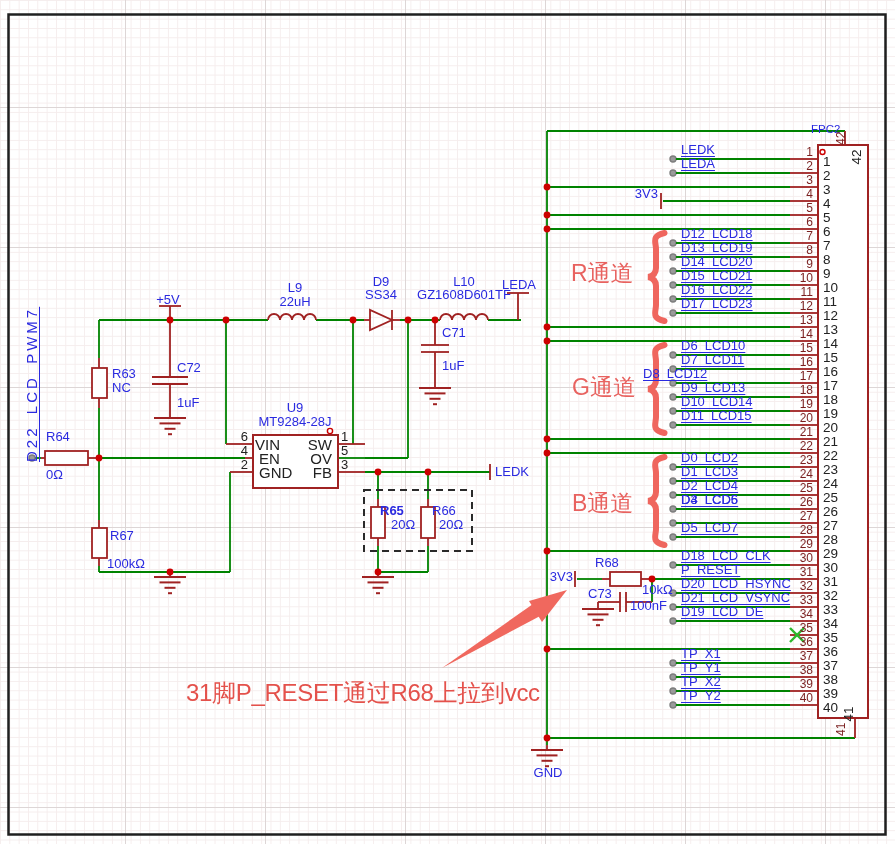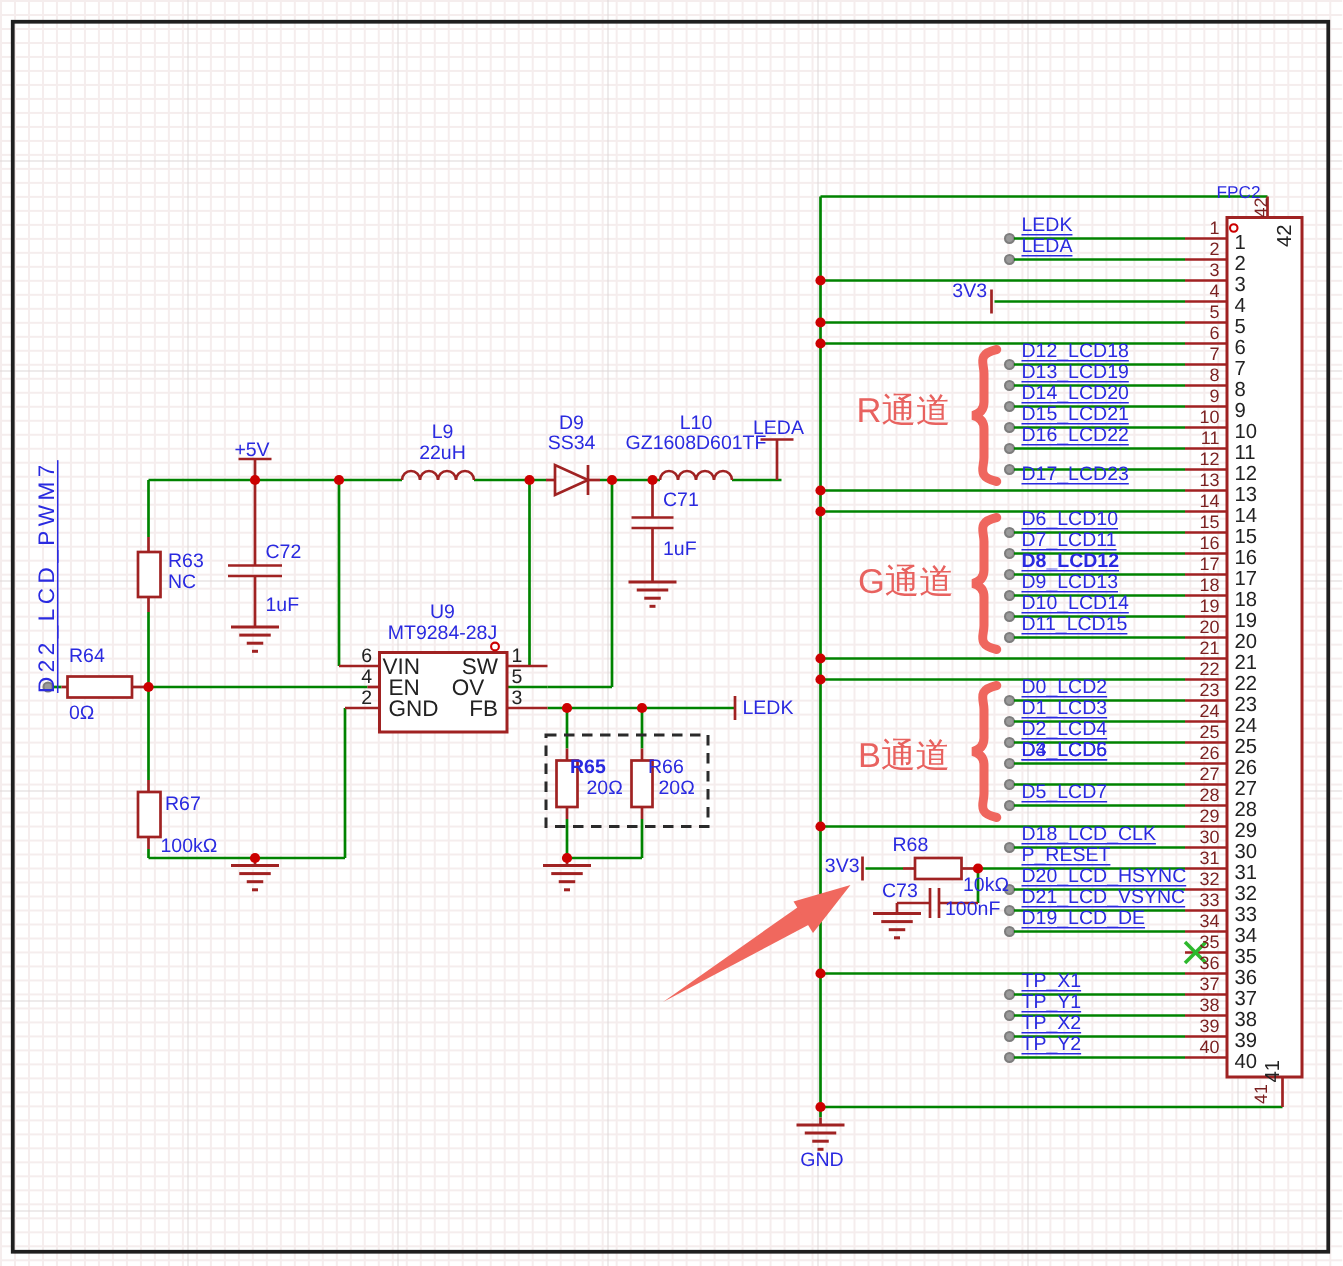--- a/index.html
+++ b/index.html
@@ -300,20 +300,21 @@
 
   <span class="t pn-rot" style="left:829px;top:132px;color:#7a1f1f;font-size:12px;">42</span>
   <span class="t pn-rot" style="left:845px;top:150px;color:#222;font-size:13.5px;">42</span>
   <span class="t pn-rot" style="left:837px;top:707px;color:#222;font-size:13.5px;">41</span>
   <span class="t pn-rot" style="left:829px;top:723px;color:#7a1f1f;font-size:12px;">41</span>
 
   <span class="t ch" style="left:571px;top:261px;">R通道</span>
   <span class="t ch" style="left:572px;top:375px;">G通道</span>
   <span class="t ch" style="left:572px;top:491px;">B通道</span>
 
+  <span class="t ann" style="left:186px;top:680px;">31脚P_RESET通过R68上拉到vcc</span>
 
   <span class="t net-flag c" style="left:145px;top:293px;width:46px;">+5V</span>
   <span class="t net-flag c" style="left:496px;top:278px;width:46px;">LEDA</span>
   <span class="t net-flag" style="left:495px;top:465px;">LEDK</span>
   <span class="t net-flag r" style="left:533px;top:570px;width:40px;">3V3</span>
   <span class="t net-flag c" style="left:529px;top:766px;width:38px;">GND</span>
   <span class="t net-label vert" style="left:24px;top:462px;">D22_LCD_PWM7</span>
 
   <span class="t ref c" style="left:270px;top:281px;width:50px;">L9</span>
   <span class="t val c" style="left:270px;top:295px;width:50px;">22uH</span>
@@ -339,21 +340,21 @@
   <span class="t val" style="left:642px;top:583px;">10kΩ</span>
   <span class="t ref" style="left:588px;top:587px;">C73</span>
   <span class="t val" style="left:630px;top:599px;">100nF</span>
 
   <span class="t ref c" style="left:251px;top:401px;width:88px;">U9</span>
   <span class="t val c" style="left:243px;top:415px;width:104px;">MT9284-28J</span>
   <span class="t pin-name" style="left:255px;top:437px;">VIN</span>
   <span class="t pin-name" style="left:259px;top:451px;">EN</span>
   <span class="t pin-name" style="left:259px;top:465px;">GND</span>
   <span class="t pin-name r" style="left:292px;top:437px;width:40px;">SW</span>
-  <span class="t pin-name r" style="left:292px;top:451px;width:40px;text-align:center;">OV</span>
+  <span class="t pin-name r" style="left:292px;top:451px;width:40px;">OV</span>
   <span class="t pin-name r" style="left:292px;top:465px;width:40px;">FB</span>
   <span class="t u9num r" style="left:230px;top:430px;width:18px;">6</span>
   <span class="t u9num r" style="left:230px;top:444px;width:18px;">4</span>
   <span class="t u9num r" style="left:230px;top:458px;width:18px;">2</span>
   <span class="t u9num" style="left:341px;top:430px;">1</span>
   <span class="t u9num" style="left:341px;top:444px;">5</span>
   <span class="t u9num" style="left:341px;top:458px;">3</span>
 
   <div id="gen-text">
       <span class="t pn-out" style="left:786px;top:146px;">1</span>
@@ -381,34 +382,34 @@
       <span class="t pn-in" style="left:823px;top:267px;">9</span>
       <span class="t net-label" style="left:681px;top:255px;">D14_LCD20</span>
       <span class="t pn-out" style="left:786px;top:272px;">10</span>
       <span class="t pn-in" style="left:823px;top:281px;">10</span>
       <span class="t net-label" style="left:681px;top:269px;">D15_LCD21</span>
       <span class="t pn-out" style="left:786px;top:286px;">11</span>
       <span class="t pn-in" style="left:823px;top:295px;">11</span>
       <span class="t net-label" style="left:681px;top:283px;">D16_LCD22</span>
       <span class="t pn-out" style="left:786px;top:300px;">12</span>
       <span class="t pn-in" style="left:823px;top:309px;">12</span>
-      <span class="t net-label" style="left:681px;top:297px;margin-top:12px;">D17_LCD23</span>
+      <span class="t net-label" style="left:681px;top:297px;">D17_LCD23</span>
       <span class="t pn-out" style="left:786px;top:314px;">13</span>
       <span class="t pn-in" style="left:823px;top:323px;">13</span>
       <span class="t pn-out" style="left:786px;top:328px;">14</span>
       <span class="t pn-in" style="left:823px;top:337px;">14</span>
       <span class="t pn-out" style="left:786px;top:342px;">15</span>
       <span class="t pn-in" style="left:823px;top:351px;">15</span>
       <span class="t net-label" style="left:681px;top:339px;">D6_LCD10</span>
       <span class="t pn-out" style="left:786px;top:356px;">16</span>
       <span class="t pn-in" style="left:823px;top:365px;">16</span>
       <span class="t net-label" style="left:681px;top:353px;">D7_LCD11</span>
       <span class="t pn-out" style="left:786px;top:370px;">17</span>
       <span class="t pn-in" style="left:823px;top:379px;">17</span>
-      <span class="t net-label" style="left:681px;top:367px;font-weight:bold;">D8_LCD12</span>
+      <span class="t net-label" style="left:643px;top:367px;">D8_LCD12</span>
       <span class="t pn-out" style="left:786px;top:384px;">18</span>
       <span class="t pn-in" style="left:823px;top:393px;">18</span>
       <span class="t net-label" style="left:681px;top:381px;">D9_LCD13</span>
       <span class="t pn-out" style="left:786px;top:398px;">19</span>
       <span class="t pn-in" style="left:823px;top:407px;">19</span>
       <span class="t net-label" style="left:681px;top:395px;">D10_LCD14</span>
       <span class="t pn-out" style="left:786px;top:412px;">20</span>
       <span class="t pn-in" style="left:823px;top:421px;">20</span>
       <span class="t net-label" style="left:681px;top:409px;">D11_LCD15</span>
       <span class="t pn-out" style="left:786px;top:426px;">21</span>

